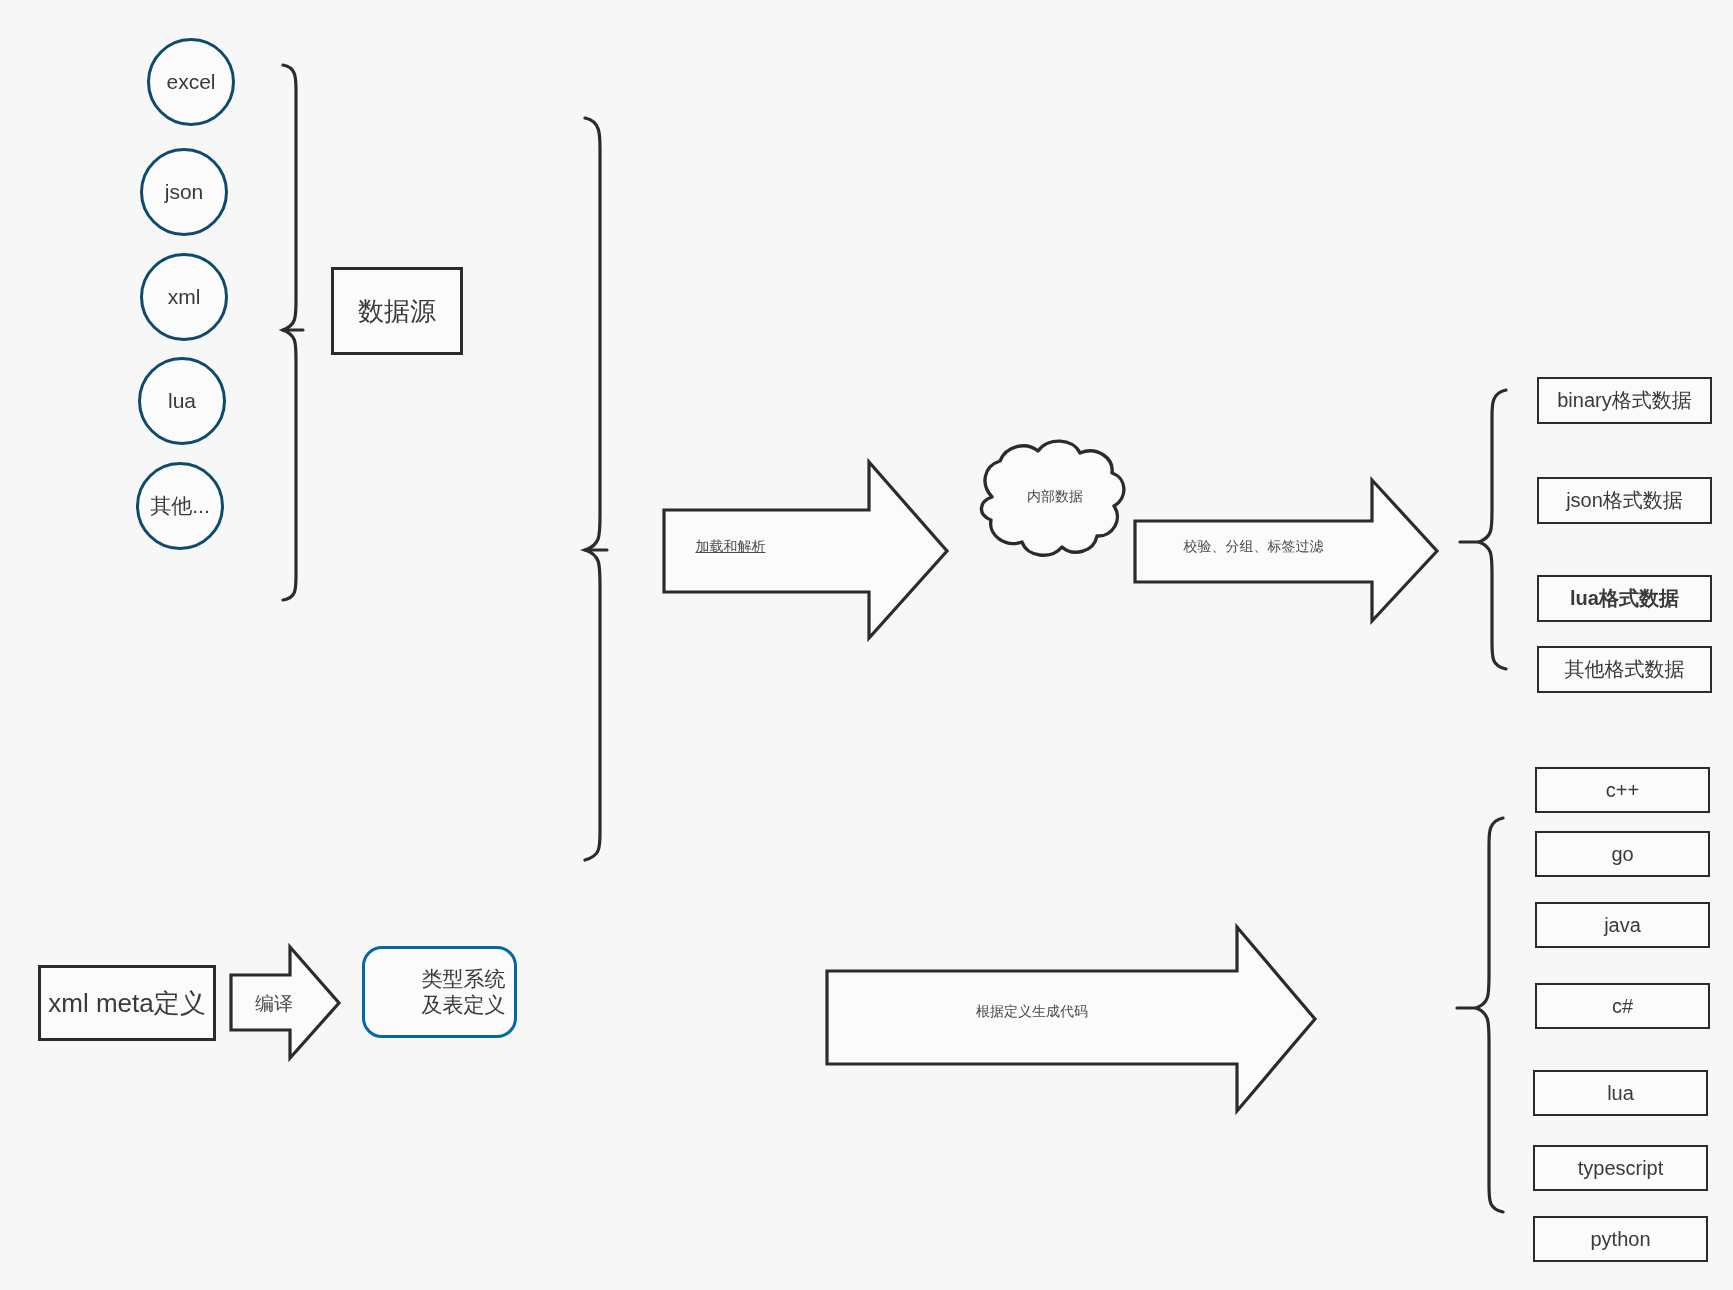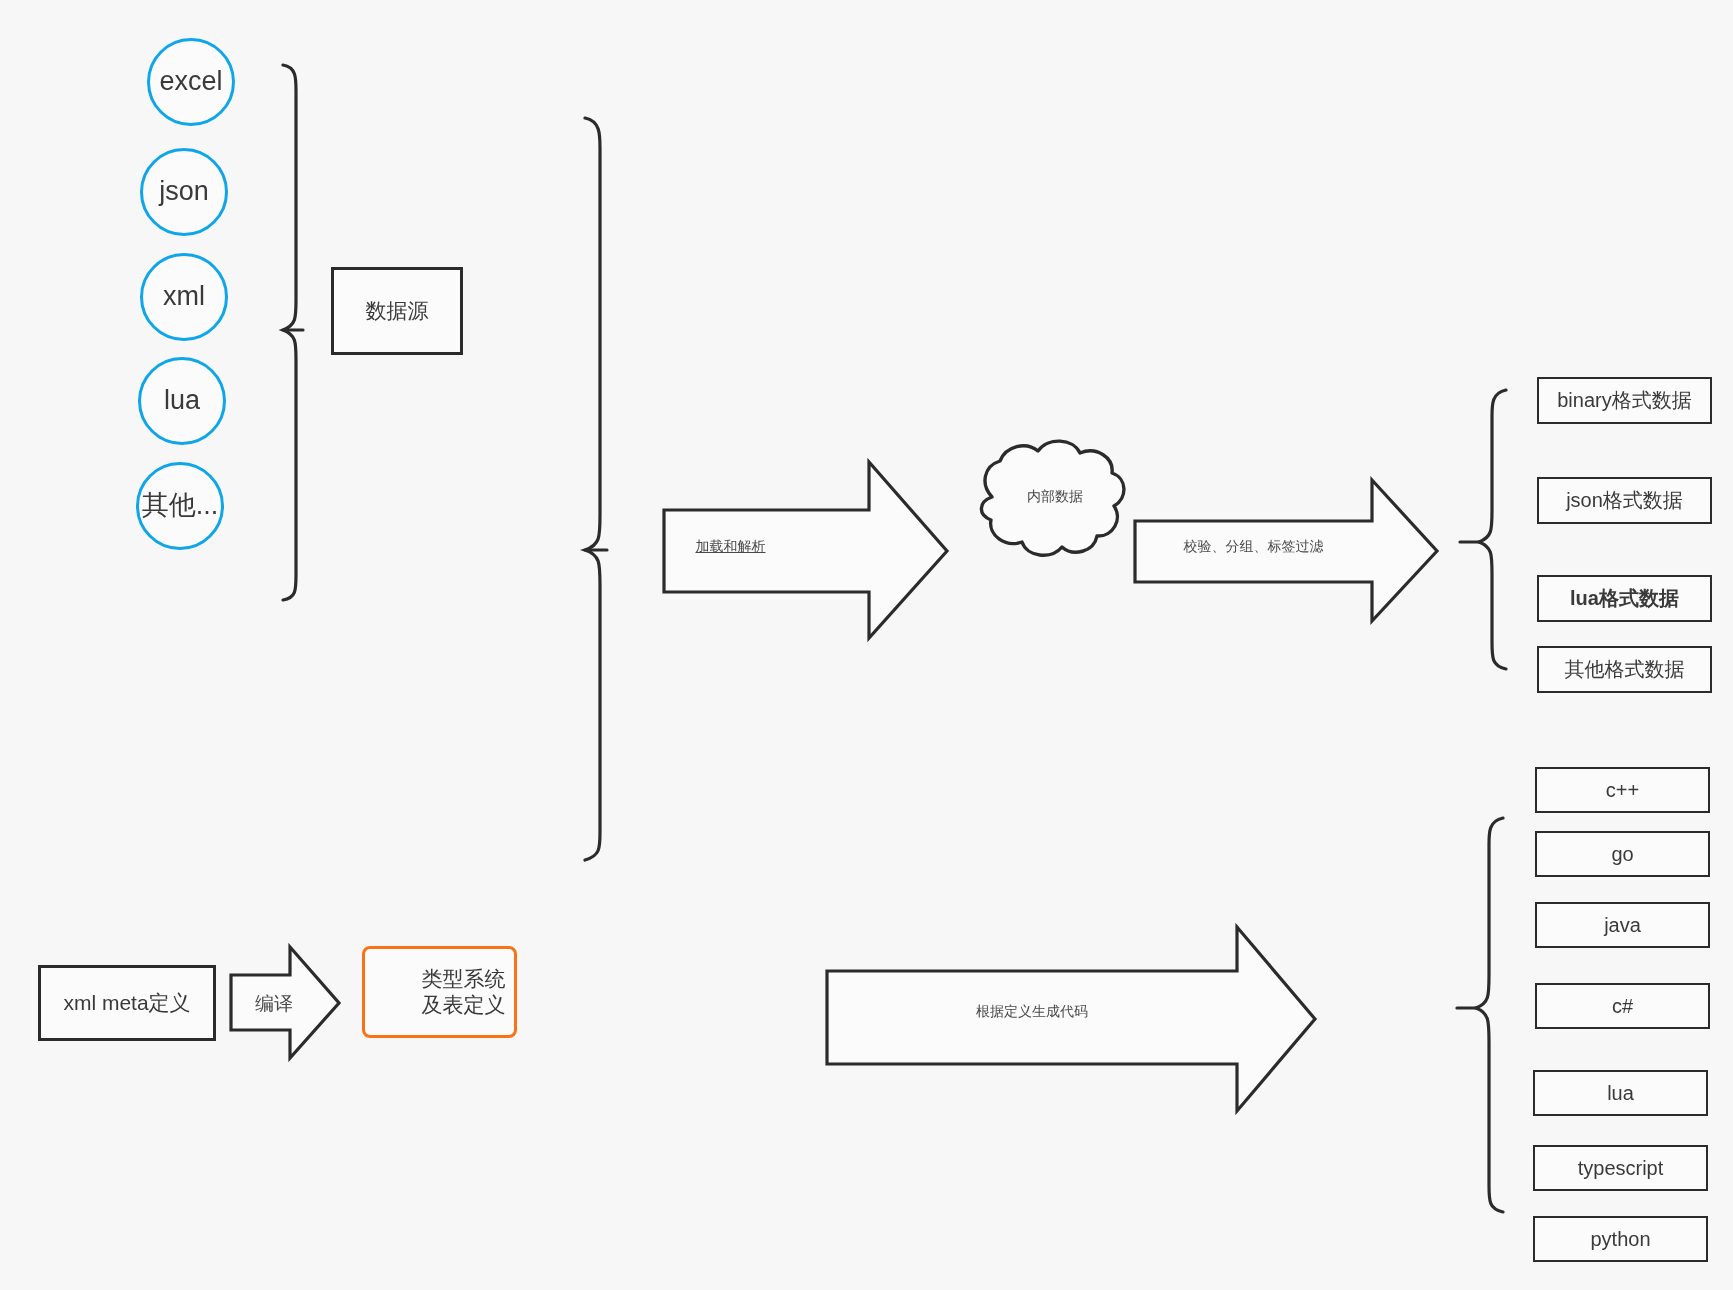--- a/index.html
+++ b/index.html
@@ -24,36 +24,36 @@
     display: flex;
     align-items: center;
     justify-content: center;
     text-align: center;
     color: #3a3a3a;
     background: #fbfbfb;
     line-height: 1.25;
   }
   
   .ellipse {
-    border: 3px solid #0ea5e9;
+    border: 3px solid #0c4a6e;
     border-radius: 50%;
-    font-size: 27px;
+    font-size: 21px;
   }
   
   .rect {
     border: 3px solid #2b2b2b;
-    font-size: 21px;
+    font-size: 26px;
   }
   .rect-thin {
     border: 2.5px solid #2b2b2b;
     font-size: 20px;
   }
   .rect-round {
-    border: 3px solid #f97316;
-    border-radius: 8px;
+    border: 3px solid #0369a1;
+    border-radius: 20px;
     font-size: 21px;
     padding-left: 48px;
   }
   .svg-layer {
     position: absolute;
     left: 0;
     top: 0;
     width: 1733px;
     height: 1290px;
     pointer-events: none;

